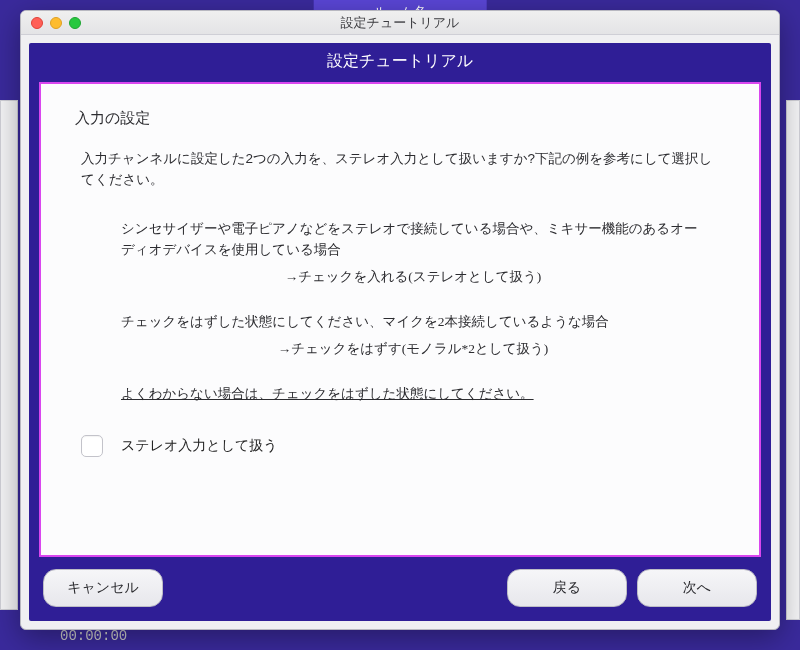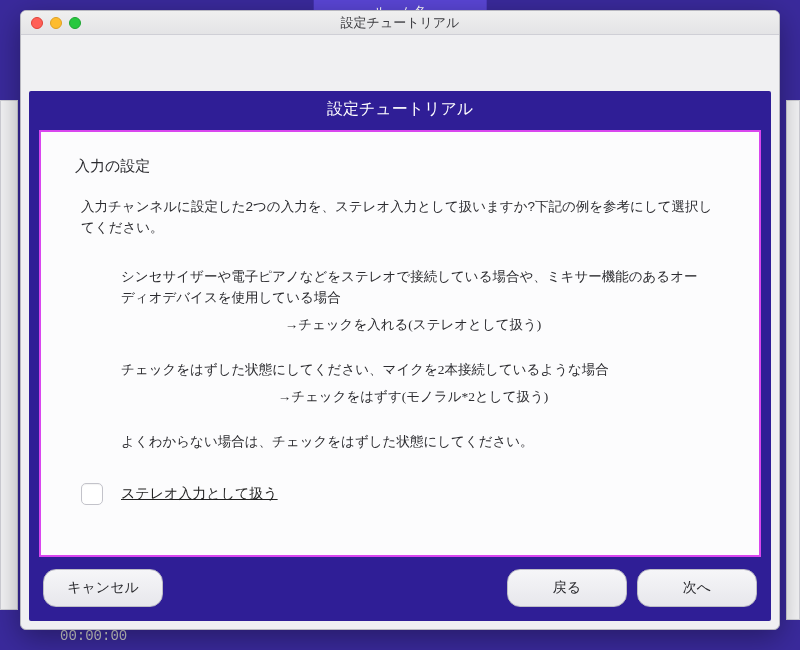--- a/index.html
+++ b/index.html
@@ -45,21 +45,20 @@
     top: 10px; left: 20px;
     width: 760px;
     height: 620px;
     background: #f0f0f2;
     border: 1px solid #b8b8c0;
     border-radius: 6px;
     box-shadow: 0 8px 30px rgba(0,0,0,0.35);
     display: flex;
     flex-direction: column;
     overflow: hidden;
-    gap: 48px;
   }
   .titlebar {
     height: 24px;
     background: linear-gradient(#efefef,#e4e4e6);
     border-bottom: 1px solid #cfcfd6;
     display: flex;
     align-items: center;
     position: relative;
   }
   .traffic-lights {
@@ -123,39 +122,39 @@
   }
   .case { margin-bottom: 24px; }
   .case-action {
     text-align: center;
     margin-top: 6px;
   }
   .note {
     margin-left: 46px;
     margin-top: 6px;
     font-size: 13.5px;
+    text-decoration: underline;
   }
   .checkbox-row {
     display: flex;
     align-items: center;
     gap: 18px;
     margin-top: 30px;
     margin-left: 6px;
   }
   .checkbox-box {
     width: 22px; height: 22px;
     background: #fff;
     border: 1px solid #c3c3ca;
     border-radius: 5px;
     box-shadow: inset 0 1px 1px rgba(0,0,0,0.05);
   }
   .checkbox-label {
     font-size: 14px;
     color: #222;
-    text-decoration: underline;
   }
 
   .dialog-footer {
     display: flex;
     align-items: center;
     padding: 12px 14px 14px;
     gap: 10px;
   }
   .spacer { flex: 1; }
   .btn {

